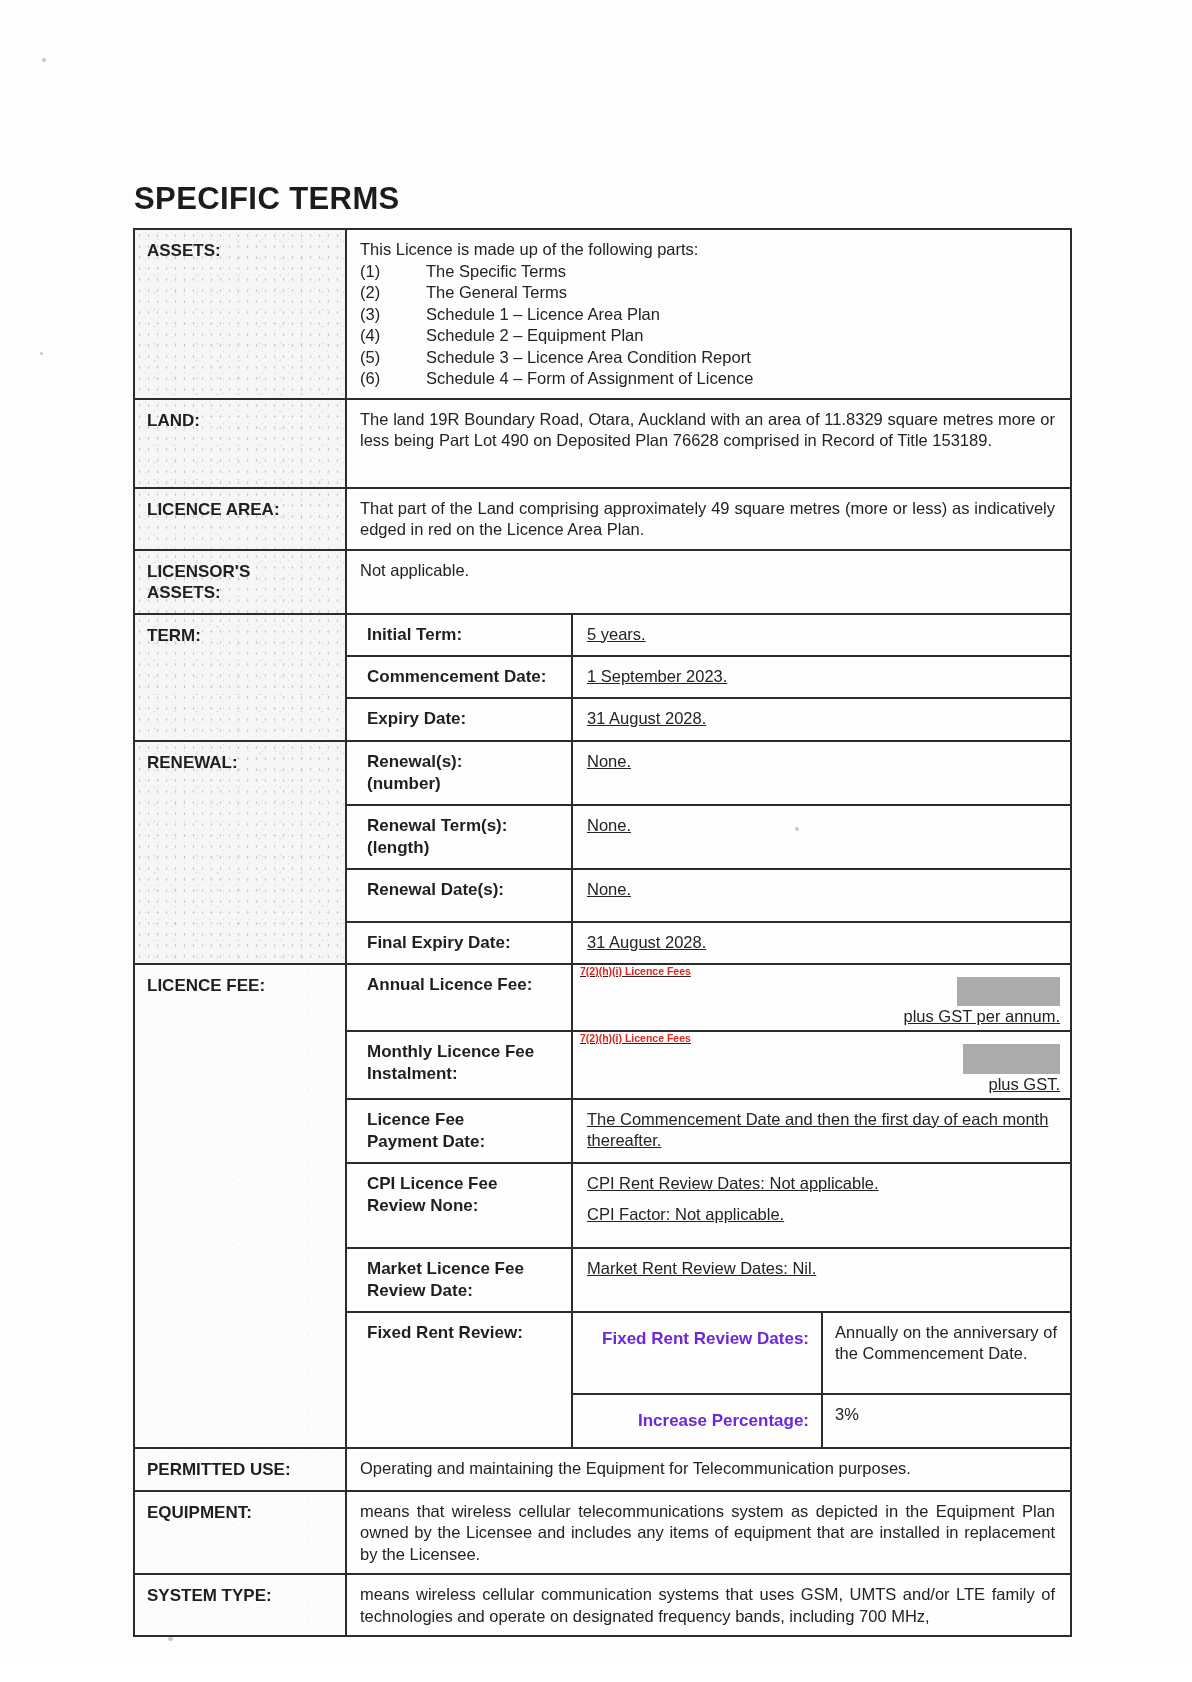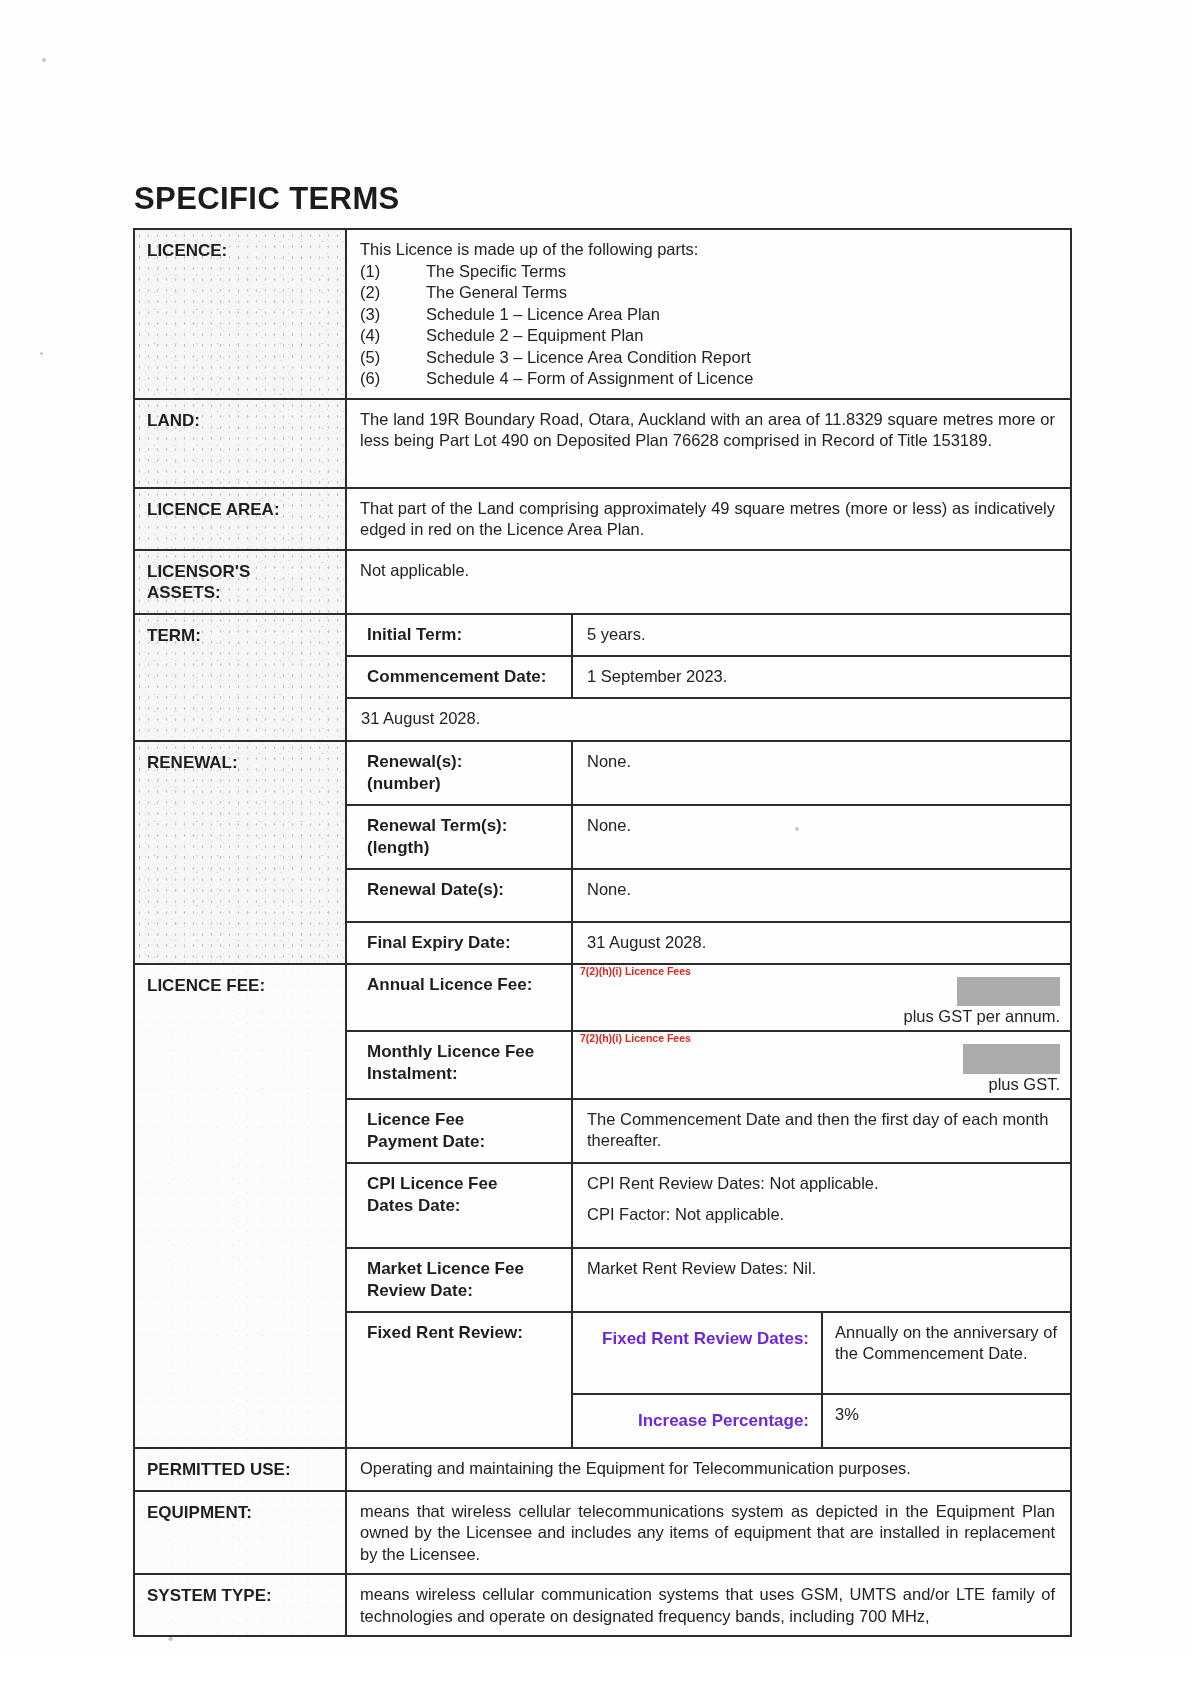--- a/index.html
+++ b/index.html
@@ -48,21 +48,21 @@
   .part{display:flex;}
   .part-num{width:66px;min-width:66px;}
   .subtable{flex:1;display:flex;flex-direction:column;}
   .srow{display:flex;border-bottom:2px solid #2c2c2c;box-sizing:border-box;}
   .srow:last-child{border-bottom:none;}
   .slbl{
     width:226px;min-width:226px;box-sizing:border-box;
     border-right:2px solid #2c2c2c;
     padding:9px 20px;font-weight:bold;font-size:17px;line-height:22px;color:#1f1f1f;
   }
-  .sval{flex:1;padding:9px 14px;font-size:16.5px;line-height:21.5px;box-sizing:border-box;}
+  .sval{flex:1;padding:9px 14px;font-size:16.5px;line-height:21.5px;box-sizing:border-box;text-decoration:underline;}
   .nested{flex:1;display:flex;flex-direction:column;}
   .nrow{display:flex;border-bottom:2px solid #2c2c2c;box-sizing:border-box;}
   .nrow:last-child{border-bottom:none;}
   .nlbl{
     width:250px;min-width:250px;box-sizing:border-box;
     border-right:2px solid #2c2c2c;
     padding:15px 12px;font-weight:bold;font-size:17px;line-height:22px;color:#6d28d9;text-align:right;
   }
   .nval{flex:1;padding:9px 12px;font-size:16.5px;line-height:21.5px;box-sizing:border-box;}
   .maxw-132{display:block;max-width:132px;}
@@ -82,21 +82,21 @@
 <body>
 
 <div class="page">
 
   <h1 class="doc-title">SPECIFIC TERMS</h1>
 
   <div class="doc-table">
 
     <div class="trow" style="min-height:164px">
       <div class="lblcell speckle">
-        <span>LICENCE:</span>
+        <span>ASSETS:</span>
       </div>
       <div class="content">
         <div>This Licence is made up of the following parts:</div>
         <div class="part">
           <span class="part-num">(1)</span>
           <span>The Specific Terms</span>
         </div>
         <div class="part">
           <span class="part-num">(2)</span>
           <span>The General Terms</span>
@@ -148,20 +148,21 @@
       <div class="subtable">
         <div class="srow" style="min-height:37px">
           <div class="slbl">Initial Term:</div>
           <div class="sval">5 years.</div>
         </div>
         <div class="srow" style="min-height:38px">
           <div class="slbl">Commencement Date:</div>
           <div class="sval">1 September 2023.</div>
         </div>
         <div class="srow" style="min-height:41px">
+          <div class="slbl">Expiry Date:</div>
           <div class="sval">31 August 2028.</div>
         </div>
       </div>
     </div>
 
     <div class="trow">
       <div class="lblcell speckle">
         <span>RENEWAL:</span>
       </div>
       <div class="subtable">
@@ -222,21 +223,21 @@
 
         <div class="srow" style="min-height:62px">
           <div class="slbl">
             <span class="maxw-168">Licence Fee Payment Date:</span>
           </div>
           <div class="sval">The Commencement Date and then the first day of each month thereafter.</div>
         </div>
 
         <div class="srow" style="min-height:85px">
           <div class="slbl">
-            <span class="maxw-150">CPI Licence Fee Dates Date:</span>
+            <span class="maxw-150">CPI Licence Fee Review None:</span>
           </div>
           <div class="sval">
             <div>CPI Rent Review Dates: Not applicable.</div>
             <div class="cpi-gap">CPI Factor: Not applicable.</div>
           </div>
         </div>
 
         <div class="srow" style="min-height:54px">
           <div class="slbl">
             <span class="maxw-168">Market Licence Fee Review Date:</span>

